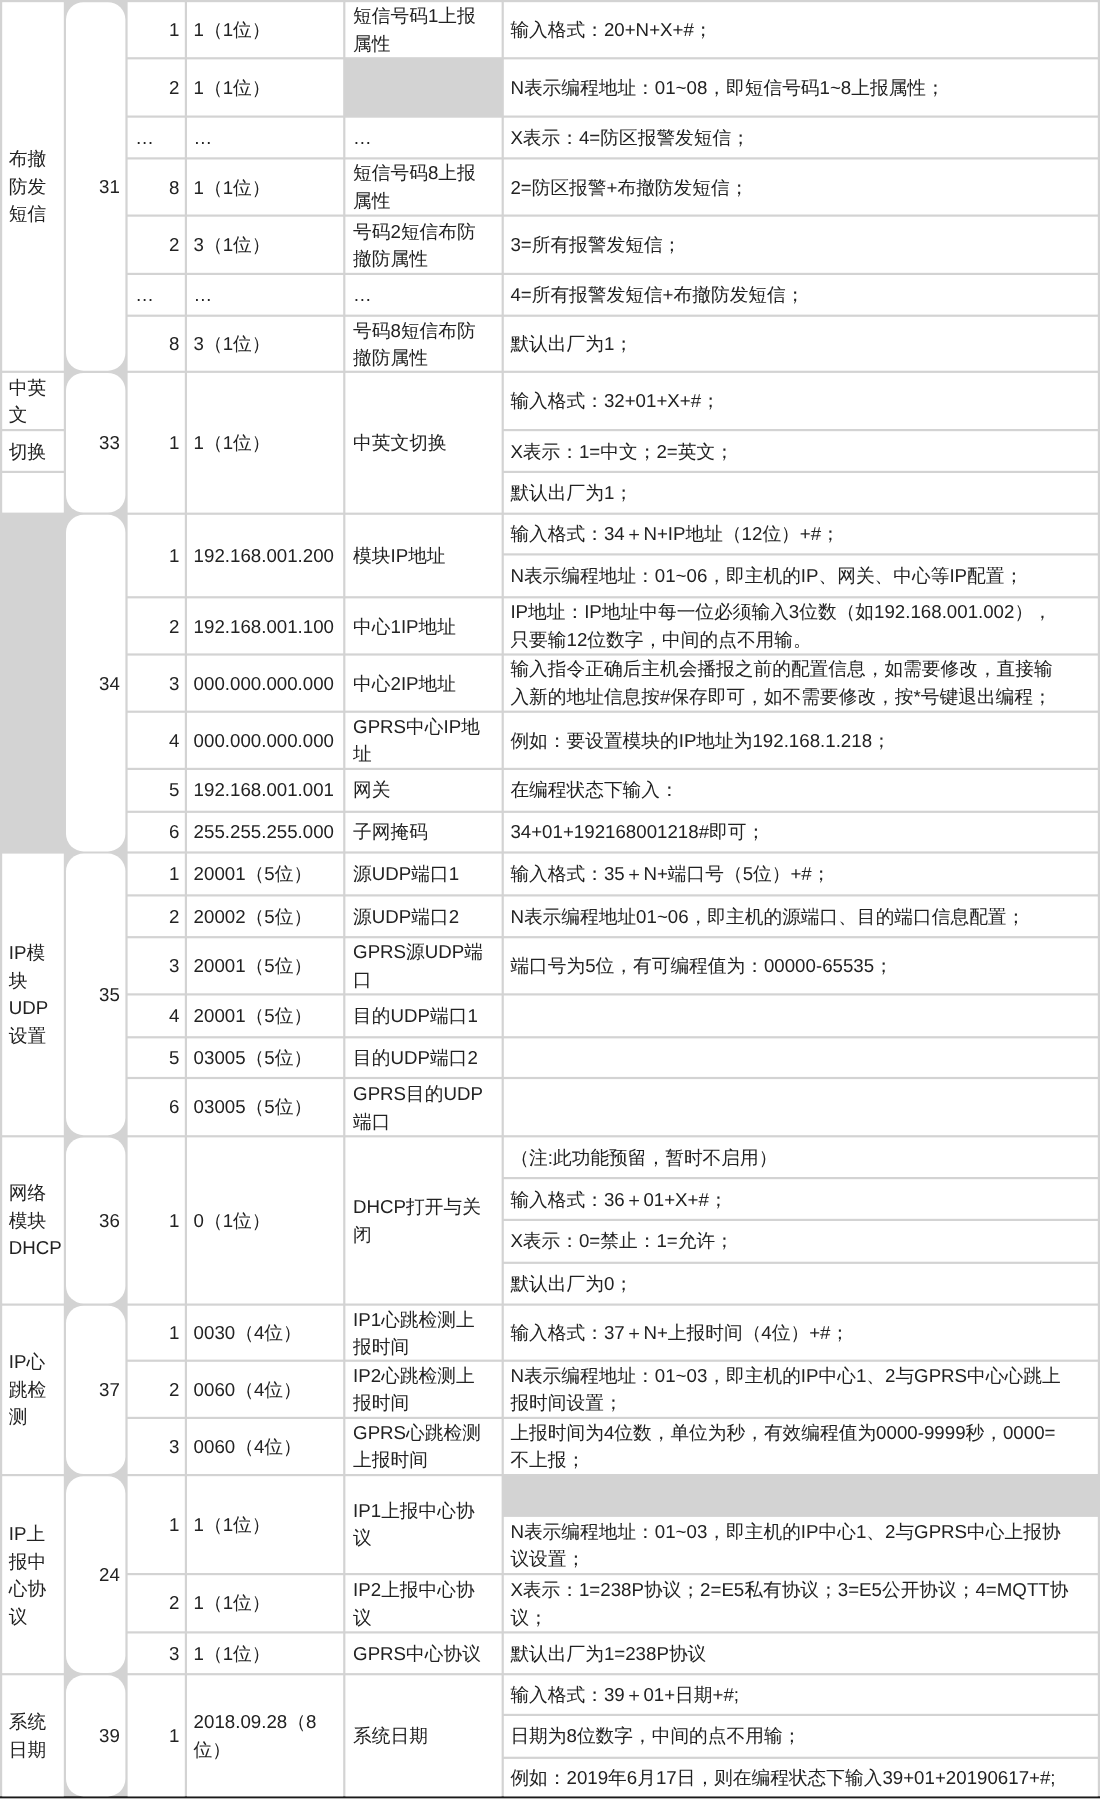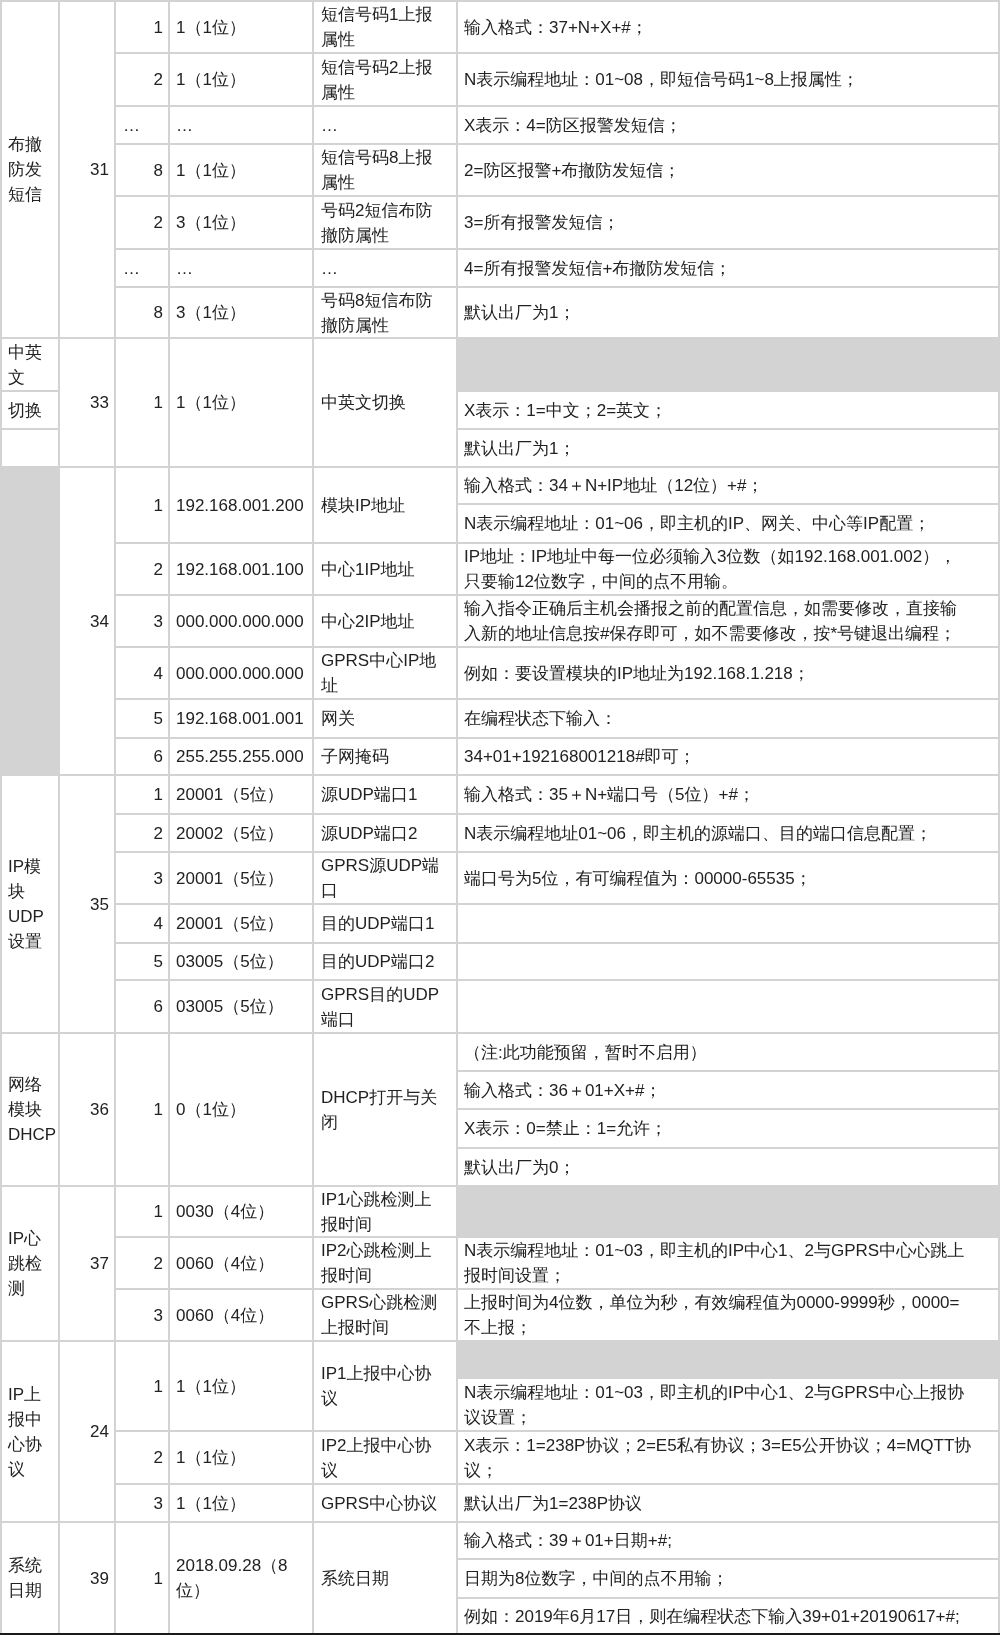--- a/index.html
+++ b/index.html
@@ -21,43 +21,42 @@
   }
   .cell {
     background: #ffffff;
     display: flex;
     align-items: center;
     box-sizing: border-box;
     min-width: 0;
     overflow: visible;
   }
   .c1 { grid-column: 1; padding: 0 4px 0 6px; }
-  .c2 { grid-column: 2; justify-content: flex-end; padding: 0 5px; }
+  .c2 { grid-column: 2; justify-content: flex-end; padding: 0 5px; border-radius: 16px; }
   .c3 { grid-column: 3; justify-content: flex-end; padding: 0 5px; }
   .c3.left { justify-content: flex-start; padding-left: 7px; }
   .c4 { grid-column: 4; padding: 0 16px 0 6px; }
   .c5 { grid-column: 5; padding: 0 13px 0 7px; }
   .c6 { grid-column: 6; padding: 0 4px 0 6px; white-space: pre-line; }
 </style>
 </head>
 <body>
 
 <div class="sheet">
 
   <div class="cell c1" style="grid-row:1/8">布撤防发短信</div>
   <div class="cell c2" style="grid-row:1/8">31</div>
 
   <div class="cell c3" style="grid-row:1/2">1</div>
   <div class="cell c4" style="grid-row:1/2">1（1位）</div>
   <div class="cell c5" style="grid-row:1/2">短信号码1上报属性</div>
-  <div class="cell c6" style="grid-row:1/2">输入格式：37+N+X+#；</div>
+  <div class="cell c6" style="grid-row:1/2">输入格式：20+N+X+#；</div>
 
   <div class="cell c3" style="grid-row:2/3">2</div>
   <div class="cell c4" style="grid-row:2/3">1（1位）</div>
-  <div class="cell c5" style="grid-row:2/3">短信号码2上报属性</div>
   <div class="cell c6" style="grid-row:2/3">N表示编程地址：01~08，即短信号码1~8上报属性；</div>
 
   <div class="cell c3 left" style="grid-row:3/4">…</div>
   <div class="cell c4" style="grid-row:3/4">…</div>
   <div class="cell c5" style="grid-row:3/4">…</div>
   <div class="cell c6" style="grid-row:3/4">X表示：4=防区报警发短信；</div>
 
   <div class="cell c3" style="grid-row:4/5">8</div>
   <div class="cell c4" style="grid-row:4/5">1（1位）</div>
   <div class="cell c5" style="grid-row:4/5">短信号码8上报属性</div>
@@ -78,20 +77,21 @@
   <div class="cell c5" style="grid-row:7/8">号码8短信布防撤防属性</div>
   <div class="cell c6" style="grid-row:7/8">默认出厂为1；</div>
 
   <div class="cell c1" style="grid-row:8/9">中英文</div>
   <div class="cell c1" style="grid-row:9/10">切换</div>
   <div class="cell c1" style="grid-row:10/11"></div>
   <div class="cell c2" style="grid-row:8/11">33</div>
   <div class="cell c3" style="grid-row:8/11">1</div>
   <div class="cell c4" style="grid-row:8/11">1（1位）</div>
   <div class="cell c5" style="grid-row:8/11">中英文切换</div>
+  <div class="cell c6" style="grid-row:8/9">输入格式：32+01+X+#；</div>
   <div class="cell c6" style="grid-row:9/10">X表示：1=中文；2=英文；</div>
   <div class="cell c6" style="grid-row:10/11">默认出厂为1；</div>
 
   <div class="cell c2" style="grid-row:11/18">34</div>
 
   <div class="cell c3" style="grid-row:11/13">1</div>
   <div class="cell c4" style="grid-row:11/13">192.168.001.200</div>
   <div class="cell c5" style="grid-row:11/13">模块IP地址</div>
 
   <div class="cell c3" style="grid-row:13/14">2</div>
@@ -166,20 +166,21 @@
   <div class="cell c6" style="grid-row:25/26">输入格式：36＋01+X+#；</div>
   <div class="cell c6" style="grid-row:26/27">X表示：0=禁止：1=允许；</div>
   <div class="cell c6" style="grid-row:27/28">默认出厂为0；</div>
 
   <div class="cell c1" style="grid-row:28/31">IP心跳检测</div>
   <div class="cell c2" style="grid-row:28/31">37</div>
 
   <div class="cell c3" style="grid-row:28/29">1</div>
   <div class="cell c4" style="grid-row:28/29">0030（4位）</div>
   <div class="cell c5" style="grid-row:28/29">IP1心跳检测上报时间</div>
+  <div class="cell c6" style="grid-row:28/29">输入格式：37＋N+上报时间（4位）+#；</div>
 
   <div class="cell c3" style="grid-row:29/30">2</div>
   <div class="cell c4" style="grid-row:29/30">0060（4位）</div>
   <div class="cell c5" style="grid-row:29/30">IP2心跳检测上报时间</div>
   <div class="cell c6" style="grid-row:29/30">N表示编程地址：01~03，即主机的IP中心1、2与GPRS中心心跳上
 报时间设置；</div>
 
   <div class="cell c3" style="grid-row:30/31">3</div>
   <div class="cell c4" style="grid-row:30/31">0060（4位）</div>
   <div class="cell c5" style="grid-row:30/31">GPRS心跳检测上报时间</div>

